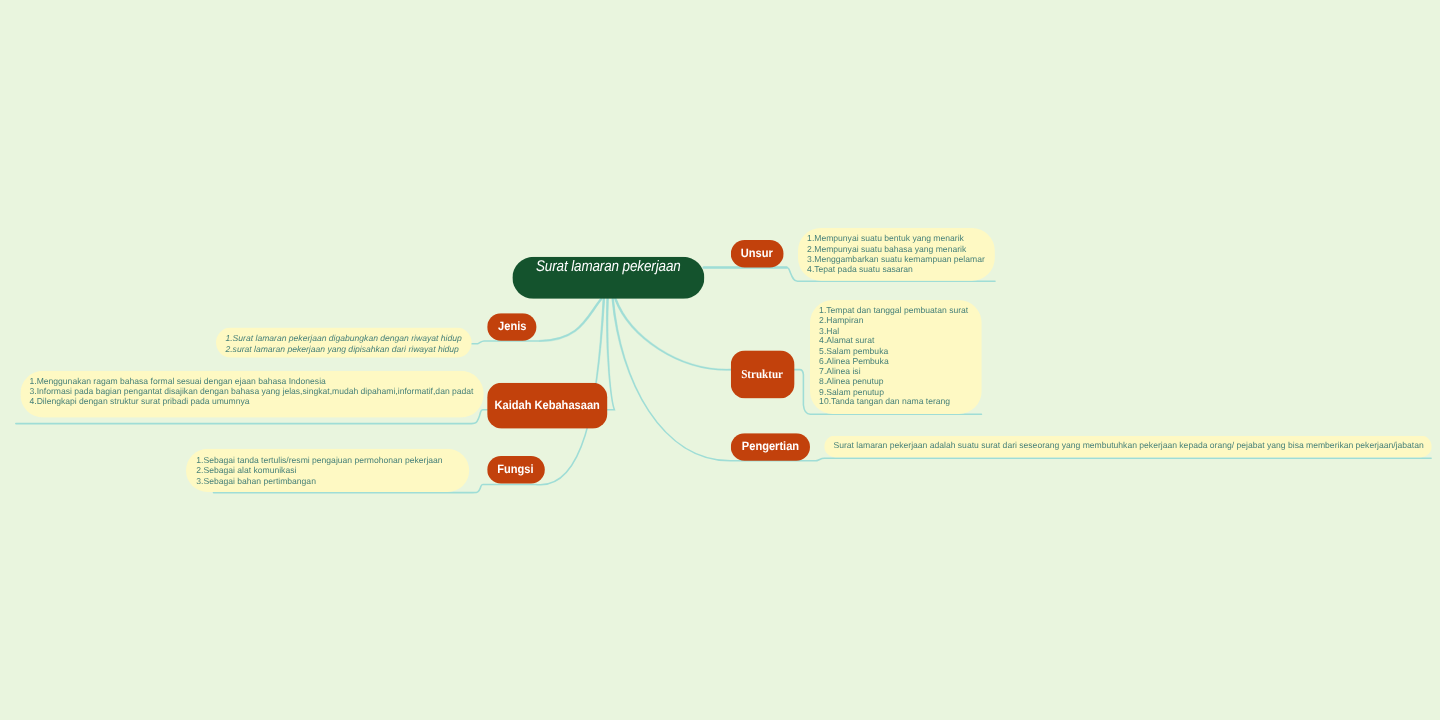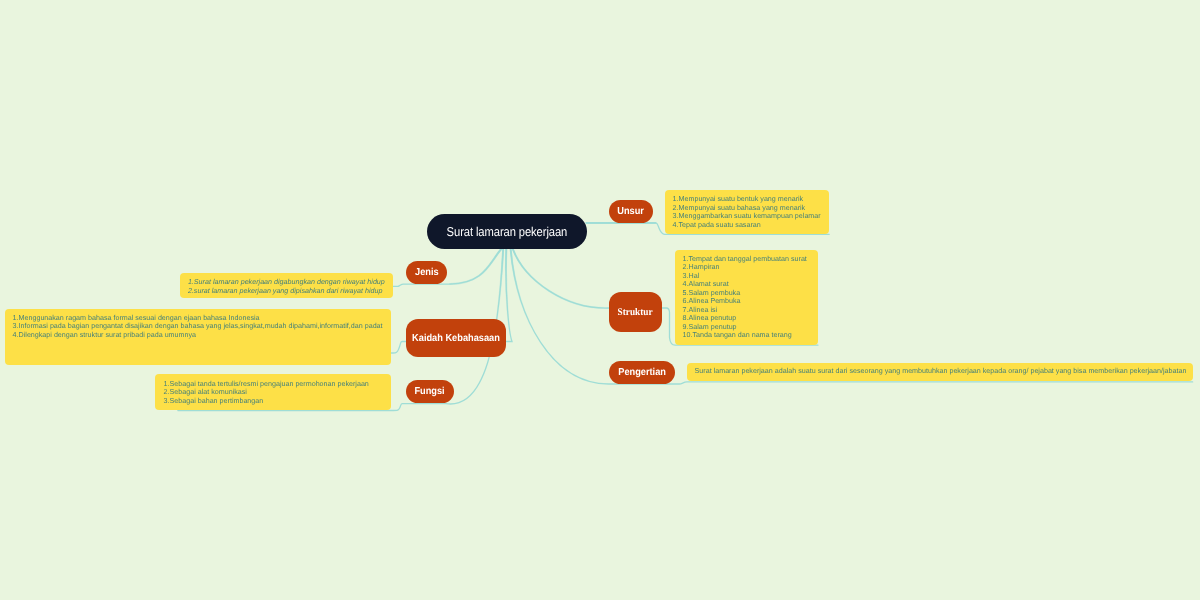--- a/index.html
+++ b/index.html
@@ -8,56 +8,56 @@
        font-family:"Liberation Sans",sans-serif;
        -webkit-font-smoothing:antialiased;
        text-rendering:geometricPrecision;}
 
   #stage{position:relative;width:1200px;height:600px;transform:translateZ(0);}
   svg.links{position:absolute;left:0;top:0;width:1200px;height:600px;}
 
   .node{position:absolute;box-sizing:border-box;}
 
   
-  .root{background:#0f172a;color:#FFFFFF;border-radius:30px;
-        display:flex;align-items:center;justify-content:center;
-        font-size:12.8px;letter-spacing:-0.1px;will-change:transform;}
+  .root{background:#14532d;color:#FFFFFF;border-radius:30px;
+        display:flex;align-items:flex-start;justify-content:center;
+        font-size:12.8px;letter-spacing:-0.1px;will-change:transform;font-style:italic;}
   .root > span{display:inline-block;transform:scaleX(0.875);
                transform-origin:center;white-space:nowrap;}
 
   
   .pill{background:#c2410c;color:#FFFFFF;border-radius:12px;
         display:flex;align-items:center;justify-content:center;
         font-size:10.1px;font-weight:bold;letter-spacing:0;will-change:transform;}
   .pill > span{display:inline-block;transform:scaleX(0.915);
                transform-origin:center;white-space:nowrap;}
 
   
-  .card{background:#fde047;border-radius:4px;color:#478179;
+  .card{background:#fef9c3;border-radius:19px;color:#478179;
         font-size:7.15px;line-height:8.45px;box-sizing:border-box;
         will-change:transform;}
   .card .ln{white-space:nowrap;}
 
   
   #root-node      {left:426.5px; top:214.1px; width:159.9px; height:35px;}
 
   #pill-unsur     {left:609.3px; top:200.1px; width:43.7px;  height:22.7px;}
   #card-unsur     {left:665px;   top:190.25px;width:164px;   height:43.75px; padding:5.2px 7.6px;}
 
   #pill-struktur  {left:609.4px; top:292px; width:52.9px;  height:40px;font-family:Liberation Serif, serif;}
   #card-struktur  {left:674.8px; top:249.75px;width:142.7px; height:95.25px; padding:4.9px 7.6px;}
 
   #pill-pengertian{left:609.2px; top:360.8px; width:65.5px;  height:22.6px;}
   #card-pengertian{left:686.5px; top:363.3px; width:506px;   height:18.2px;  padding:4.3px 7.6px;}
 
   #pill-jenis     {left:405.7px; top:261px;   width:40.9px;  height:22.7px;}
   #card-jenis     {left:180.4px; top:273px; width:213.4px; height:24.9px;  padding:5.1px 7.9px;font-style:italic;}
 
   #pill-kaidah    {left:406.1px; top:318.9px; width:100.4px; height:38px;}
-  #card-kaidah    {left:5px;   top:309.25px;width:386.3px; height:56px;  padding:4.6px 7.6px;}
+  #card-kaidah    {left:17px;   top:309.25px;width:386.3px; height:39px;  padding:4.6px 7.6px;}
 
   #pill-fungsi    {left:406px;   top:380.3px; width:47.7px;  height:23.4px;}
   #card-fungsi    {left:155px; top:374px;   width:236px; height:35.6px;  padding:5.9px 8.6px;}
 </style>
 </head>
 <body>
 
 <div id="stage">
 
   <svg class="links" viewBox="0 0 1200 600">

